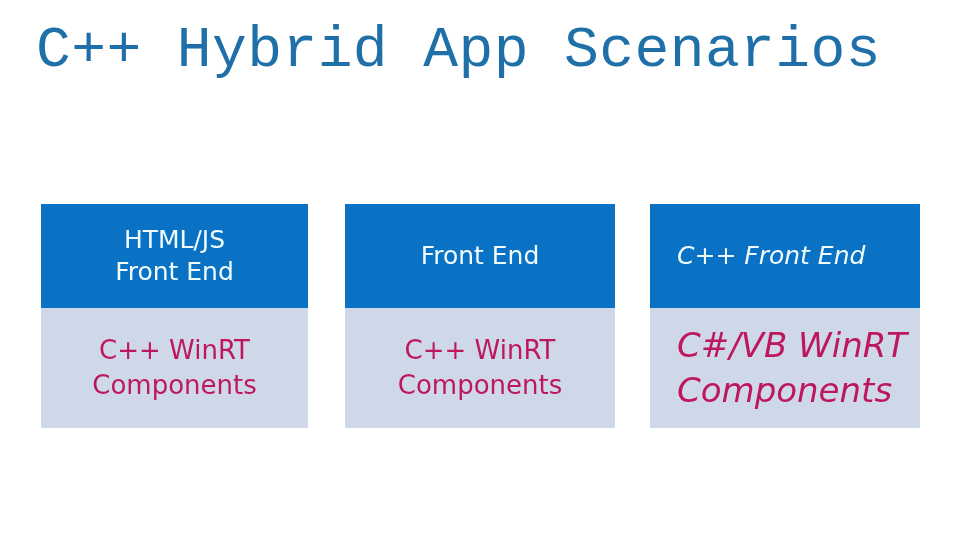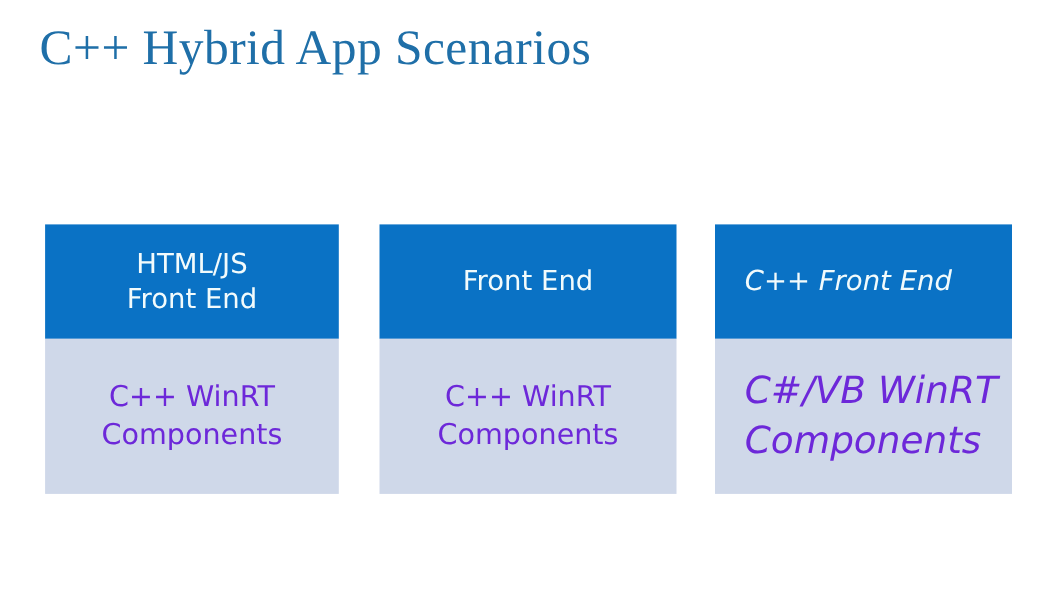--- a/index.html
+++ b/index.html
@@ -17,22 +17,22 @@
     position: relative;
     width: 960px;
     height: 540px;
     background: #ffffff;
   }
   #slide-title {
     position: absolute;
     left: 36px;
     top: 18px;
     width: 880px;
-    font-family: Liberation Serif, serif;
-    font-size: 45px;
+    font-family: Liberation Mono, monospace;
+    font-size: 58px;
     font-weight: 300;
     font-stretch: condensed;
     letter-spacing: 0.4px;
     line-height: 1.15;
     color: #1F6FA8;
     white-space: nowrap;
   }
   #diagram {
     position: absolute;
     left: 41px;
@@ -55,23 +55,23 @@
     display: flex;
     flex-direction: column;
     justify-content: center;
   }
   .box-head {
     height: 104px;
     background: #0A72C5;
     color: #F2FBFC;
   }
   .box-body {
-    height: 141px;
+    height: 120px;
     background: #CFD8E9;
-    color: #6d28d9;
+    color: #be185d;
   }
   .box .line {
     display: block;
     white-space: nowrap;
   }
 
   
   .align-center .box { align-items: center; text-align: center; }
   .align-center .box-head { font-size: 25px; font-weight: 400; line-height: 1.30; }
   .align-center .box-body { font-size: 26px; font-weight: 400; line-height: 1.33; }

